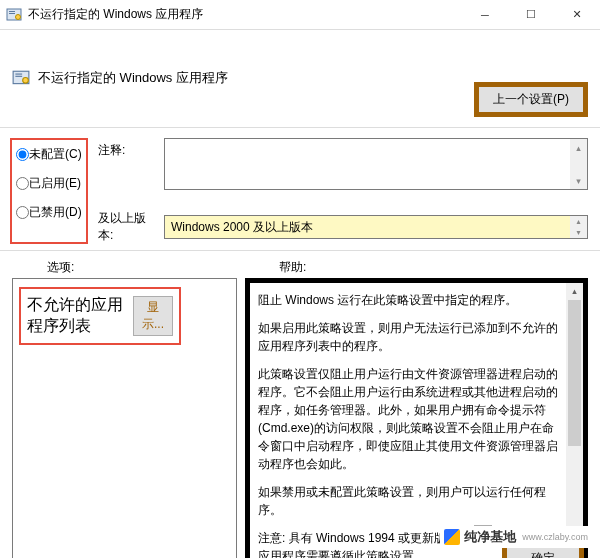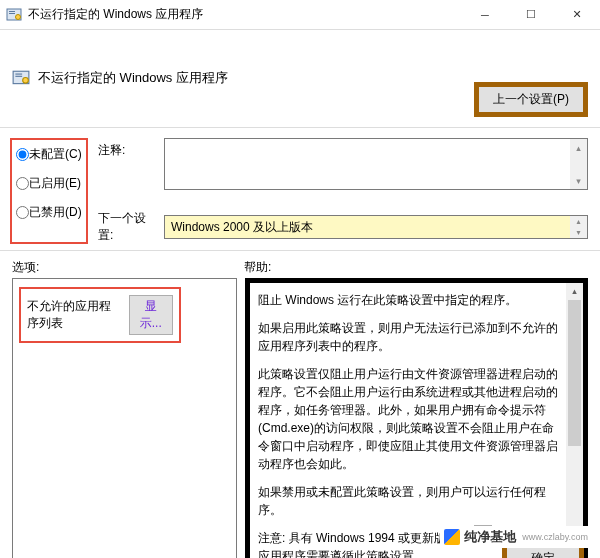--- a/index.html
+++ b/index.html
@@ -30,29 +30,29 @@
 .field-row .lbl { width: 58px; padding-top: 4px; }
 .textarea-like { flex: 1; border: 1px solid #7a7a7a; height: 52px; background: #fff; position: relative; }
 .textarea-like .scroll { position: absolute; right: 0; top: 0; bottom: 0; width: 17px; background: #f0f0f0; display: flex; flex-direction: column; justify-content: space-between; }
 .textarea-like .scroll span { height: 17px; display: flex; align-items: center; justify-content: center; color: #888; font-size: 9px; }
 .supported-row { display: flex; align-items: center; gap: 8px; }
 .supported-row .lbl { width: 58px; }
 .supported-box { flex: 1; border: 1px solid #7a7a7a; height: 24px; display: flex; align-items: center; padding: 0 6px; position: relative; background: #fef9c3; }
 .supported-box .scroll { position: absolute; right: 0; top: 0; bottom: 0; width: 17px; background: #f0f0f0; display: flex; flex-direction: column; justify-content: space-between; }
 .supported-box .scroll span { height: 11px; display: flex; align-items: center; justify-content: center; color: #888; font-size: 8px; }
 
-.labels-row { display: flex; padding: 6px 12px 2px; }
+.labels-row { display: flex; padding: 6px 12px 2px; margin-left: 35px; }
 .labels-row .left { width: 232px; }
 .labels-row .right { flex: 1; }
 
 .main-area { display: flex; padding: 0 12px; gap: 8px; height: 288px; }
 .options-panel { width: 225px; border: 1px solid #7a7a7a; background: #fff; padding: 8px 0 0 0; }
 .options-inner { border: 2px solid #e74c3c; margin: 0 6px; padding: 6px 6px; display: flex; align-items: center; gap: 8px; width: 162px; }
-.options-inner .txt { font-size: 12px; }
-.showbtn { background: #e1e1e1; border: 1px solid #adadad; padding: 2px 8px; font-size: 12px; color: #6d28d9; }
+.options-inner .txt { font-size: 16px; }
+.showbtn { background: #e1e1e1; border: 1px solid #adadad; padding: 2px 8px; font-size: 12px; color: #a16207; }
 
 .help-panel { flex: 1; border: 5px solid #000000; background: #fff; padding: 8px 22px 8px 8px; line-height: 1.5; overflow: hidden; position: relative; font-size: 12px; }
 .help-panel p { margin-bottom: 10px; }
 .help-panel .scroll { position: absolute; right: 0; top: 0; bottom: 0; width: 17px; background: #f0f0f0; display: flex; flex-direction: column; }
 .help-panel .scroll .arrow { height: 17px; display: flex; align-items: center; justify-content: center; color: #606060; font-size: 9px; background: #f0f0f0; }
 .help-panel .scroll .track { flex: 1; background: #f0f0f0; position: relative; }
 .help-panel .scroll .thumb { position: absolute; top: 0; left: 2px; right: 2px; height: 60%; background: #cdcdcd; }
 
 .footer { position: absolute; bottom: 0; left: 0; right: 0; height: 44px; display: flex; justify-content: flex-end; align-items: center; padding-right: 16px; gap: 10px; font-size: 12px; }
 .footer .cut { width: 18px; height: 22px; border: 1px solid #adadad; background: #e1e1e1; border-right: none; }
@@ -119,21 +119,21 @@
     <div class="field-row">
       <div class="lbl">注释:</div>
       <div class="textarea-like">
         <div class="scroll">
             <span>▴</span>
             <span>▾</span>
           </div>
       </div>
     </div>
     <div class="supported-row">
-      <div class="lbl">下一个设置:</div>
+      <div class="lbl">及以上版本:</div>
       <div class="supported-box">
         <span>Windows 2000 及以上版本</span>
         <div class="scroll">
             <span>▴</span>
             <span>▾</span>
           </div>
       </div>
     </div>
   </div>
 </div>

